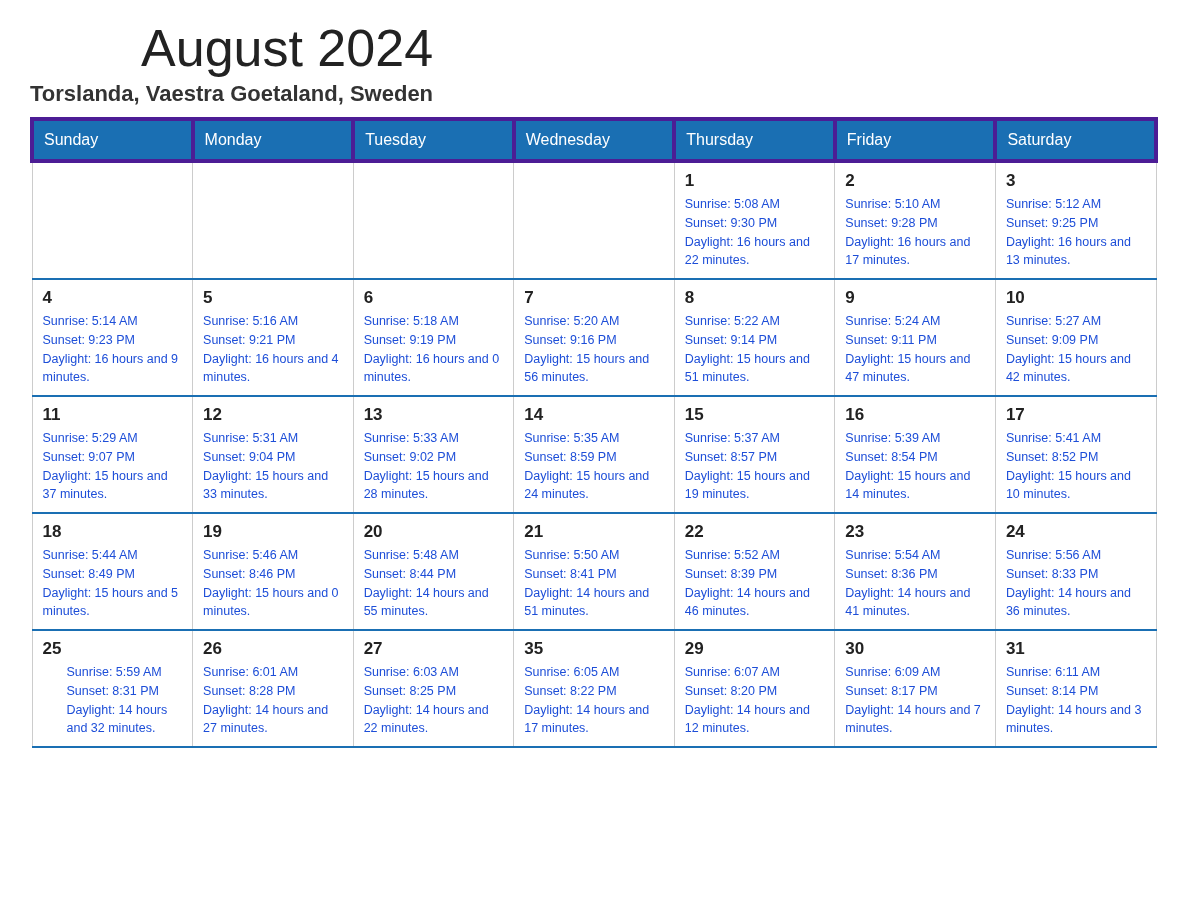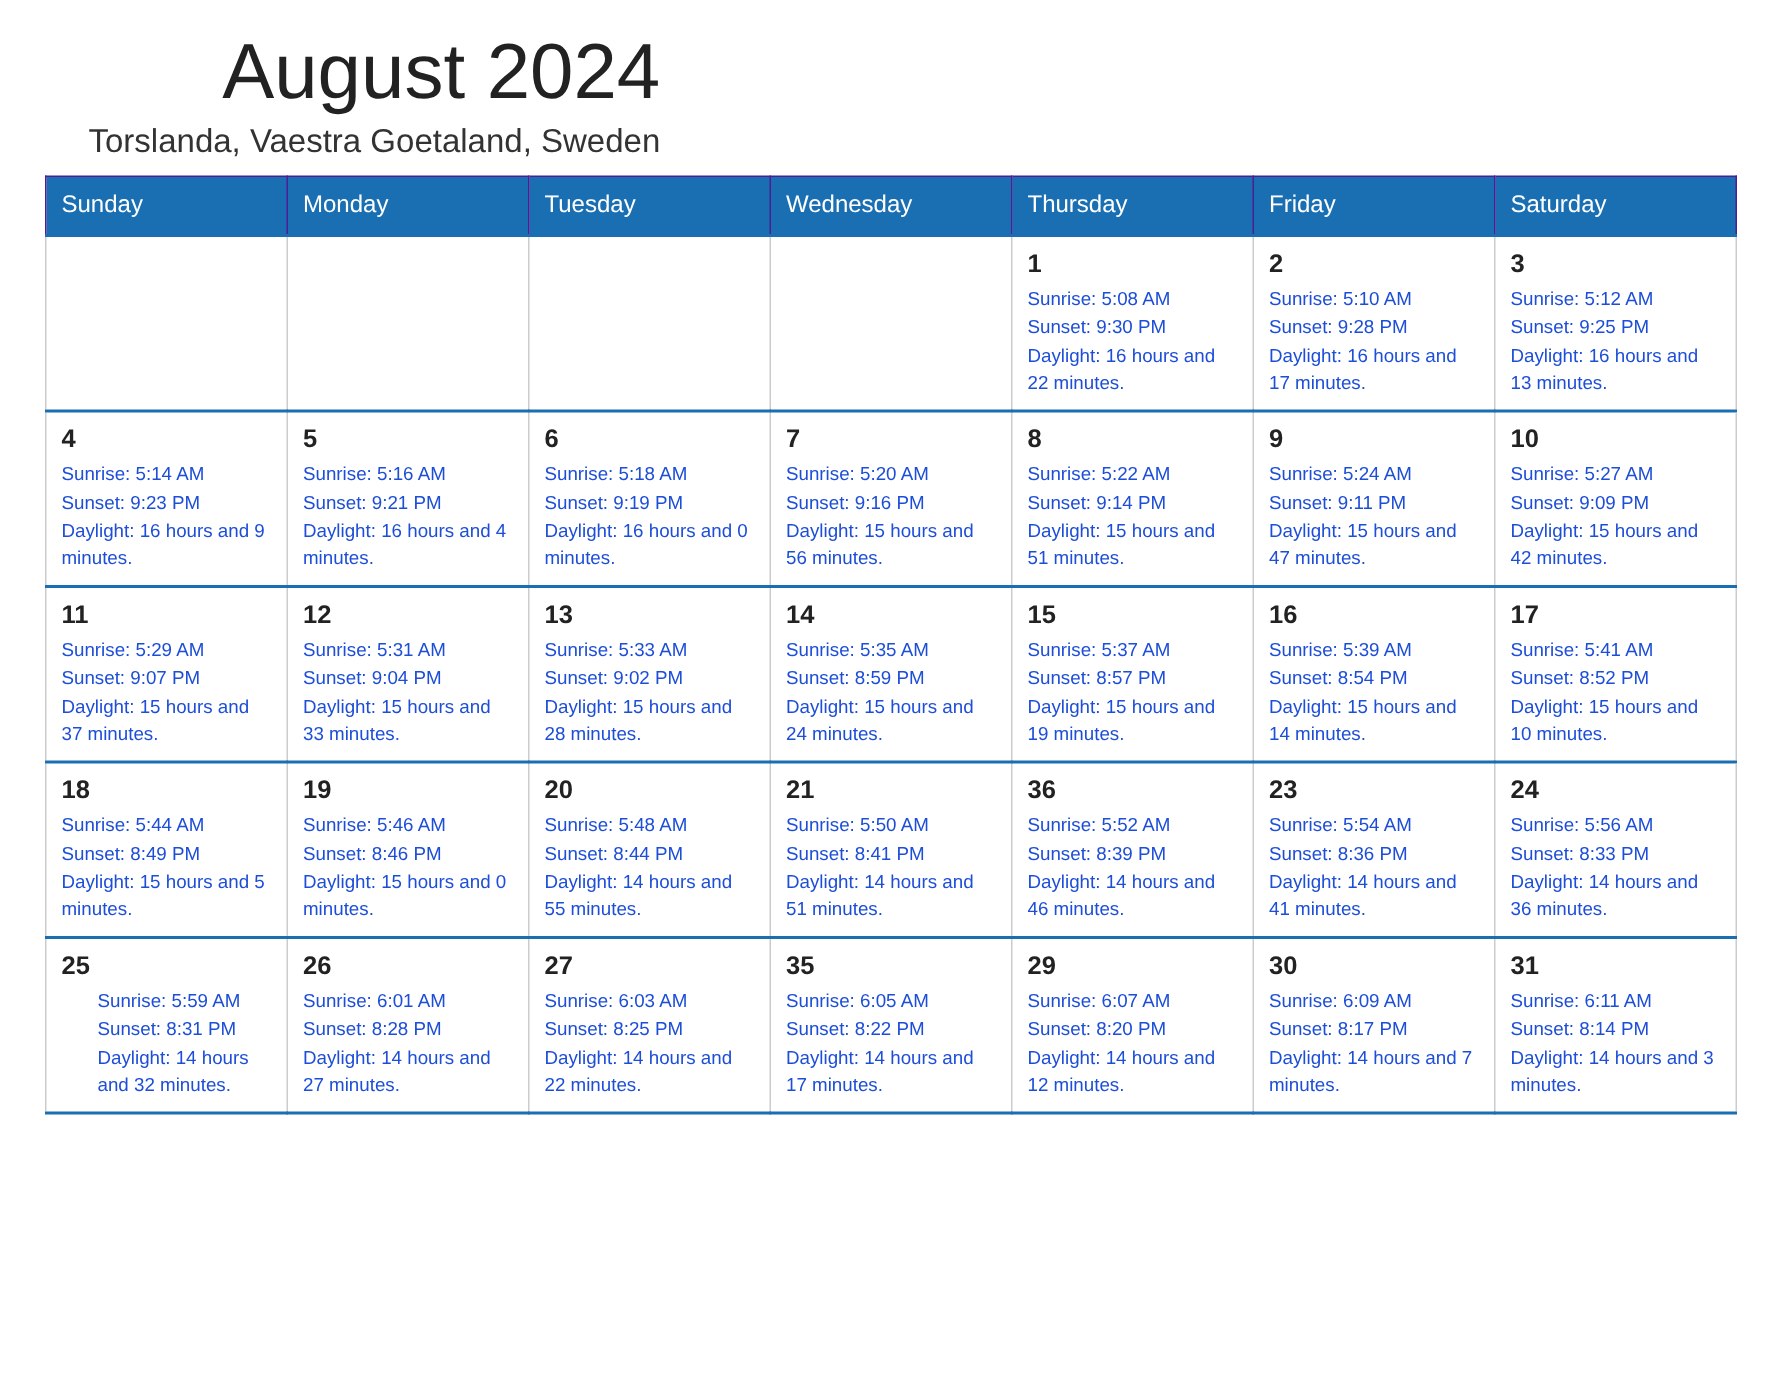--- a/index.html
+++ b/index.html
@@ -51,37 +51,36 @@
     }
     .month-title {
       font-size: 52px;
       font-weight: 300;
       color: #222;
       line-height: 1.1;
     }
     .location-title {
       font-size: 22px;
       color: #333;
-      font-weight: normal;
+      font-weight: bold;
       margin-top: 4px;
-      margin-left: 29px;
     }
     .calendar {
       width: 100%;
       border-collapse: collapse;
       margin-top: 8px;
     }
     .calendar th {
       background: #1a6fb3;
       color: #fff;
       font-size: 16px;
       font-weight: normal;
       padding: 10px 10px;
       text-align: left;
-      border: 1px solid #4c1d95;
+      border: 4px solid #4c1d95;
     }
     .calendar td {
       vertical-align: top;
       border: 1px solid #ccc;
       padding: 8px 10px;
       width: calc(100% / 7);
       min-height: 110px;
       font-size: 13px;
       color: #333;
     }
@@ -272,21 +271,21 @@
 Sunset: 8:44 PM
 Daylight: 14 hours and 55 minutes.</div>
         </td>
         <td>
           <span class="day-number">21</span>
           <div class="day-info" style="white-space: pre-line;">Sunrise: 5:50 AM
 Sunset: 8:41 PM
 Daylight: 14 hours and 51 minutes.</div>
         </td>
         <td>
-          <span class="day-number">36</span>
+          <span class="day-number">22</span>
           <div class="day-info" style="white-space: pre-line;">Sunrise: 5:52 AM
 Sunset: 8:39 PM
 Daylight: 14 hours and 46 minutes.</div>
         </td>
         <td>
           <span class="day-number">23</span>
           <div class="day-info" style="white-space: pre-line;">Sunrise: 5:54 AM
 Sunset: 8:36 PM
 Daylight: 14 hours and 41 minutes.</div>
         </td>

